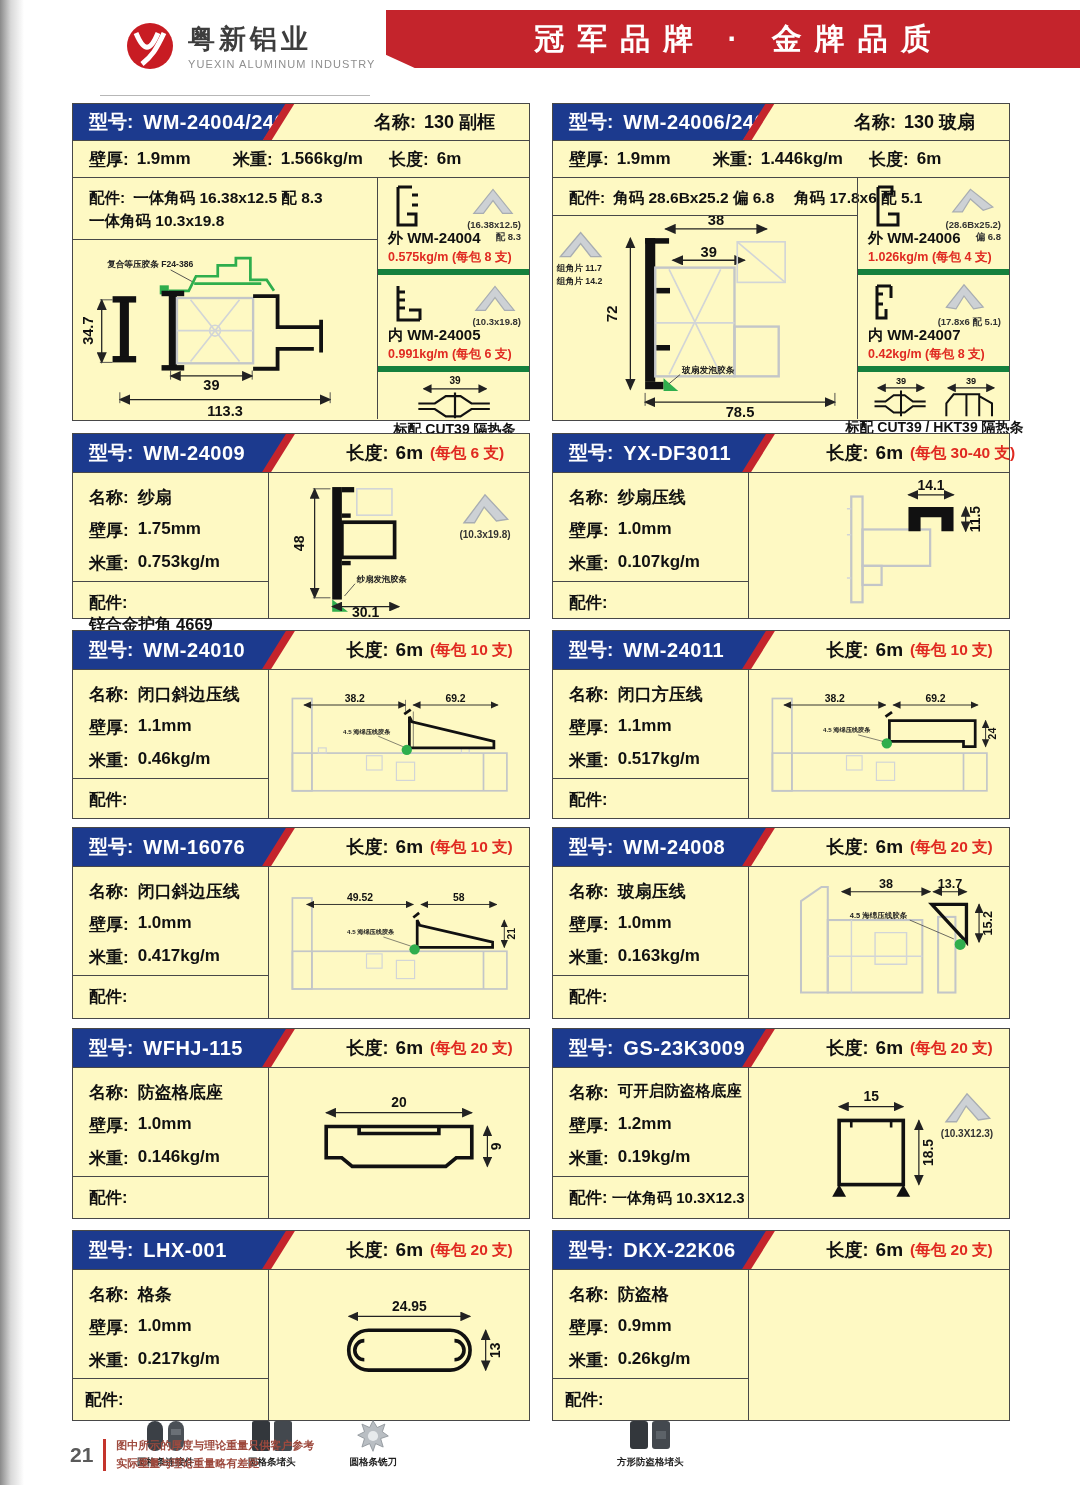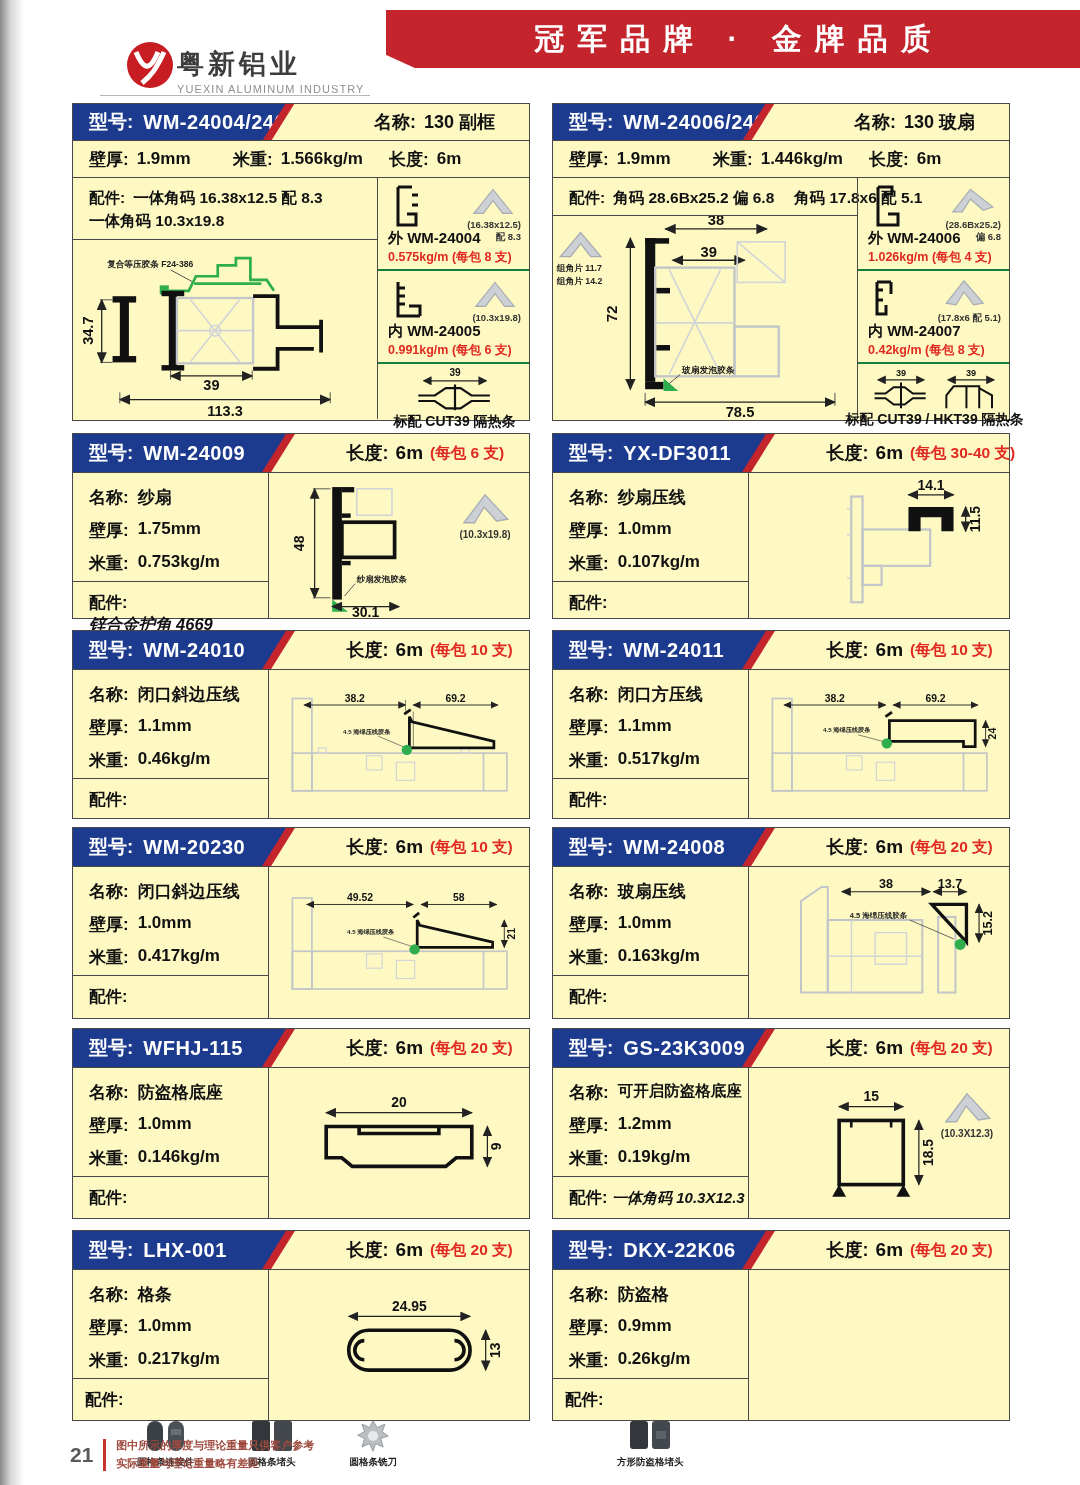--- a/index.html
+++ b/index.html
@@ -6,21 +6,21 @@
   body{width:1080px;height:1485px;position:relative;background:#ffffff;
        font-family:"Liberation Sans","DejaVu Sans",sans-serif;color:#111;overflow:hidden;}
   .edge-shade{position:absolute;left:0;top:0;width:24px;height:100%;
        background:linear-gradient(90deg,#8a8a8a,#d8d8d8 45%,rgba(255,255,255,0));z-index:5;}
   
   .banner{position:absolute;left:288px;right:0;top:10px;height:58px;background:#c4242c;
        clip-path:polygon(0 0,100% 0,100% 100%,16% 100%);display:flex;align-items:center;justify-content:center;z-index:6;}
   .banner-text{color:#fff;font-size:30px;font-weight:800;letter-spacing:13px;padding-left:110px;white-space:nowrap;}
   .logo-plate{position:absolute;left:98px;top:0;width:288px;height:95px;background:#fff;z-index:7;
        clip-path:polygon(0 0,100% 0,100% 70%,93% 100%,3% 100%,0 84%);
-       display:flex;align-items:flex-end;gap:1px;padding-left:26px;box-sizing:border-box;}
+       display:flex;align-items:center;gap:12px;padding-left:26px;box-sizing:border-box;}
   .logo-underline{position:absolute;left:100px;top:95px;width:270px;height:1px;background:#b7b7b7;z-index:7;}
   .logo-text .t1{font-size:27px;font-weight:800;color:#3d3d3d;letter-spacing:4px;line-height:1.1;}
   .logo-text .t2{font-size:11px;color:#8f8f8f;letter-spacing:1.1px;margin-top:3px;}
   
   .card{position:absolute;background:#fef9c3;border:1px solid #484848;box-sizing:border-box;}
   .chead{position:relative;height:38px;border-bottom:1px solid #484848;}
   .band{position:absolute;left:0;top:0;bottom:0;width:47%;background:#1c3a8e;
         clip-path:polygon(0 0,100% 0,calc(100% - 24px) 100%,0 100%);
         display:flex;align-items:center;gap:10px;padding-left:16px;box-sizing:border-box;}
   .band .lb{color:#fff;font-weight:800;font-size:19px;white-space:nowrap;}
@@ -34,39 +34,39 @@
   .cname .k{font-weight:800;font-size:18px;}
   .cname .v{font-weight:800;font-size:18px;}
   .cbody{display:flex;height:calc(100% - 39px);}
   .info{width:196px;border-right:1px solid #484848;display:flex;flex-direction:column;box-sizing:border-box;}
   .specs{padding:13px 0 6px 16px;display:flex;flex-direction:column;gap:10px;flex:0 0 auto;}
   .srow{display:flex;gap:9px;font-size:17px;white-space:nowrap;}
   .srow .k{font-weight:800;}
   .srow .v{font-weight:700;}
   .accs{border-top:1px solid #484848;flex:1;padding:10px 0 0 16px;font-size:16.5px;}
   .accs .k{font-weight:800;}
-  .accs .v{font-weight:700;font-style:italic;}
+  .accs .v{font-weight:700;}
   .draw{flex:1;position:relative;}
   .draw svg.main{position:absolute;inset:0;width:100%;height:100%;}
   .cicon-box{position:absolute;display:flex;flex-direction:column;align-items:center;gap:2px;}
   .cicon-box .spec{font-size:10px;font-weight:700;color:#333;white-space:nowrap;}
   
   .specrow{position:relative;height:36px;border-bottom:1px solid #484848;font-size:17px;}
   .specrow .g{position:absolute;top:0;height:100%;display:flex;align-items:center;gap:8px;white-space:nowrap;}
   .specrow .k{font-weight:800;}
   .specrow .v{font-weight:700;}
   .r1body{display:flex;height:calc(100% - 75px);}
   .r1left{flex:1;display:flex;flex-direction:column;min-width:0;}
   .r1acc{border-bottom:1px solid #484848;padding:8px 0 6px 16px;font-size:15.5px;line-height:1.5;}
   .r1acc .k{font-weight:800;float:left;margin-right:8px;}
   .r1acc .l{font-weight:700;white-space:nowrap;}
   .r1draw{flex:1;position:relative;}
   .r1draw svg.main{position:absolute;inset:0;width:100%;height:100%;}
   .r1right{width:152px;border-left:1px solid #484848;display:flex;flex-direction:column;box-sizing:border-box;}
-  .panel{border-bottom:2px solid #15803d;padding:5px 8px 3px 10px;display:flex;flex-direction:column;}
+  .panel{border-bottom:6px solid #15803d;padding:5px 8px 3px 10px;display:flex;flex-direction:column;}
   .panel.p-flex{flex:1;}
   .panel.p-thermal{height:66px;border-bottom:none;align-items:center;justify-content:flex-start;padding-top:4px;}
   .prow{display:flex;justify-content:space-between;align-items:flex-start;height:46px;}
   .cspec{text-align:right;font-size:9.5px;font-weight:700;color:#333;line-height:1.25;}
   .pmodel{font-size:15px;font-weight:800;white-space:nowrap;}
   .pweight{font-size:12.5px;font-weight:800;color:#e02a21;white-space:nowrap;margin-top:1px;}
   .thermal-label{font-size:14px;font-weight:800;color:#111;white-space:nowrap;margin-top:1px;}
   .minirow{display:flex;gap:6px;align-items:flex-end;}
   
   .acc-icons{display:flex;gap:14px;padding:8px 2px 0 12px;}
@@ -589,21 +589,21 @@
         <text x="380" y="74" class="dimtxt" text-anchor="middle" transform="rotate(-90 380 74)">24</text>
       </svg>
     </div>
   </div>
 </div>
 
 <div class="card" style="left:72px;top:827px;width:458px;height:192px;">
   <div class="chead">
     <div class="band">
         <span class="lb">型号:</span>
-        <span class="mv">WM-20230</span>
+        <span class="mv">WM-16076</span>
       </div>
     <div class="slash"></div>
     <div class="clen">
         <span class="k">长度:</span>
         <span class="v">6m</span>
         <span class="p">(每包 10 支)</span>
       </div>
   </div>
   <div class="cbody">
     <div class="info">

